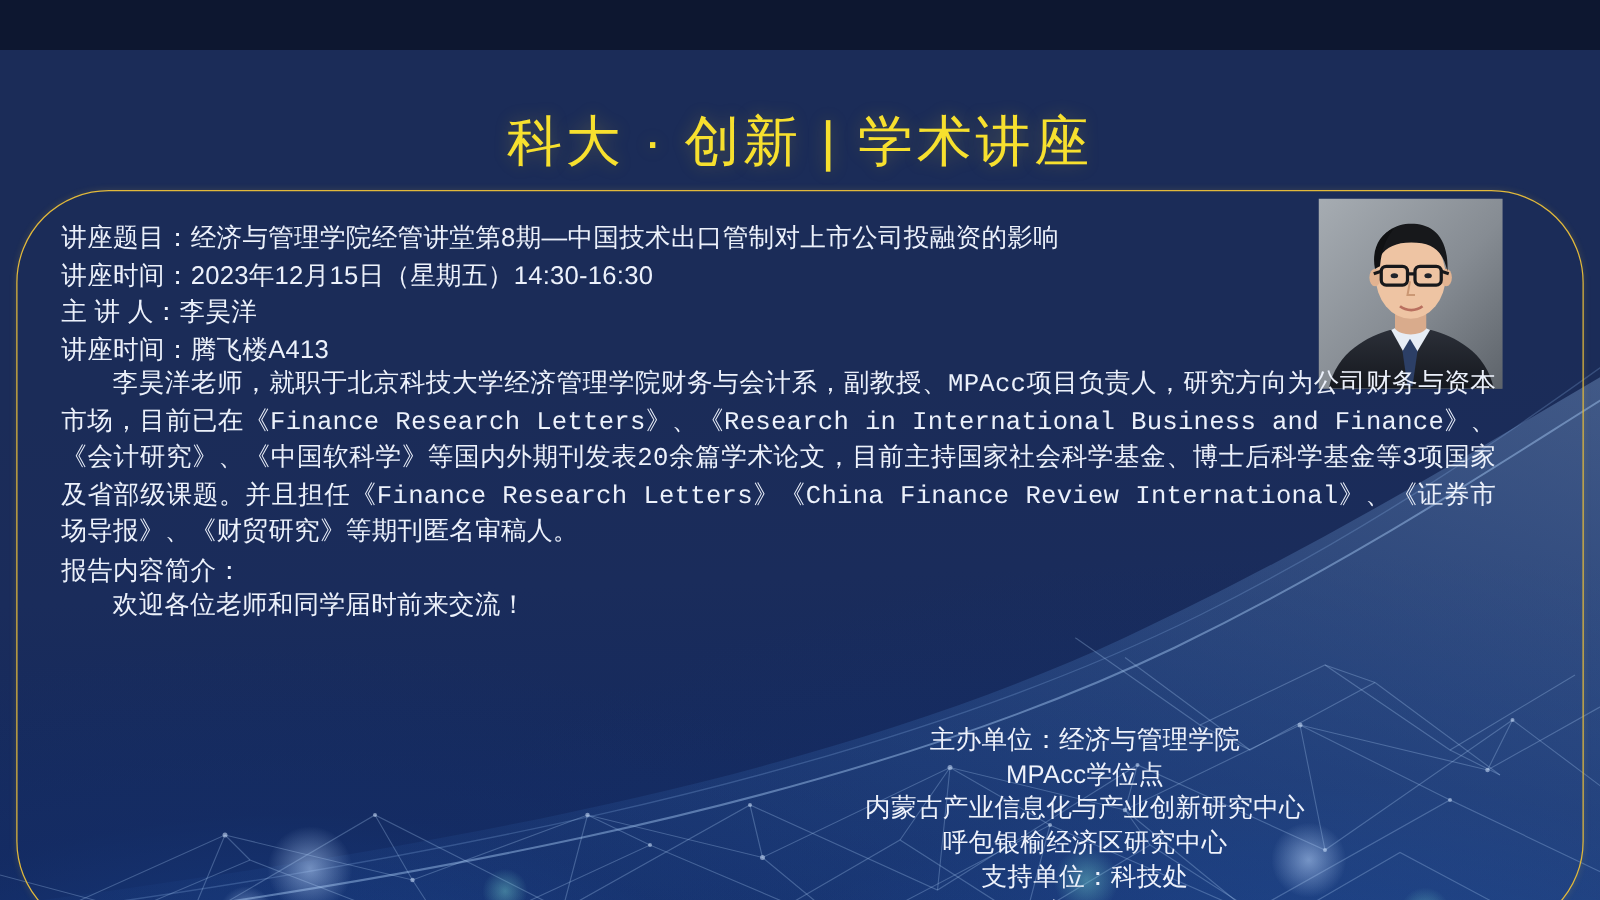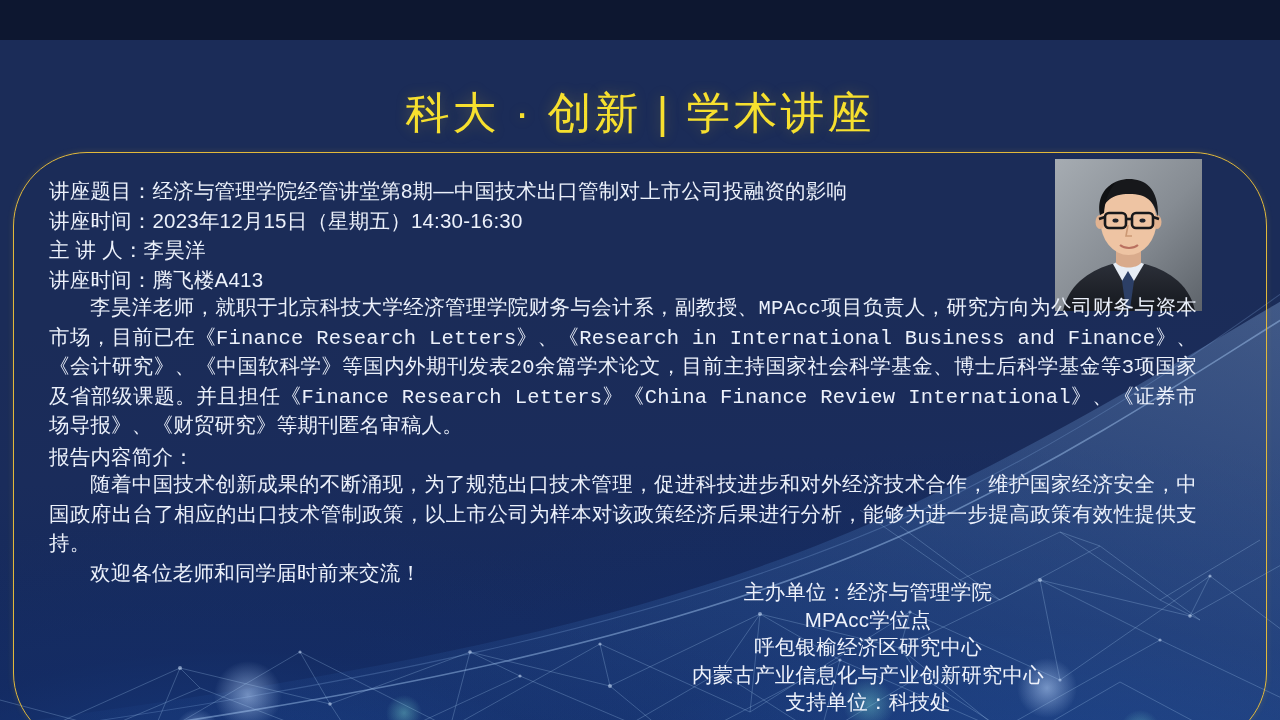--- a/index.html
+++ b/index.html
@@ -245,26 +245,25 @@
         <span>主 讲 人：</span><span>李昊洋</span>
       </div>
       <div class="line">
         <span>讲座时间：</span><span>腾飞楼A413</span>
       </div>
     </div>
 
     <div class="para indent para-speaker">李昊洋老师，就职于北京科技大学经济管理学院财务与会计系，副教授、MPAcc项目负责人，研究方向为公司财务与资本市场，目前已在《Finance Research Letters》、《Research in International Business and Finance》、《会计研究》、《中国软科学》等国内外期刊发表20余篇学术论文，目前主持国家社会科学基金、博士后科学基金等3项国家及省部级课题。并且担任《Finance Research Letters》《China Finance Review International》、《证券市场导报》、《财贸研究》等期刊匿名审稿人。</div>
 
     <div class="line">报告内容简介：</div>
-    <div class="para indent narrow">随着中国技术创新成果的不断涌现，为了规范出口技术管理，促进科技进步和对外经济技术合作，维护国家经济安全，中国政府出台了相应的出口技术管制政策，以上市公司为样本对该政策经济后果进行分析，能够为进一步提高政策有效性提供支持。</div>
     <div class="line indent">欢迎各位老师和同学届时前来交流！</div>
   </div>
 
   <div class="footer">
     <div class="line">主办单位：经济与管理学院</div>
     <div class="line">MPAcc学位点</div>
+    <div class="line">内蒙古产业信息化与产业创新研究中心</div>
     <div class="line">呼包银榆经济区研究中心</div>
-    <div class="line">内蒙古产业信息化与产业创新研究中心</div>
     <div class="line">支持单位：科技处</div>
     <div class="line">2023年12月15日</div>
   </div>
 
 </div>
 
 </body></html>

